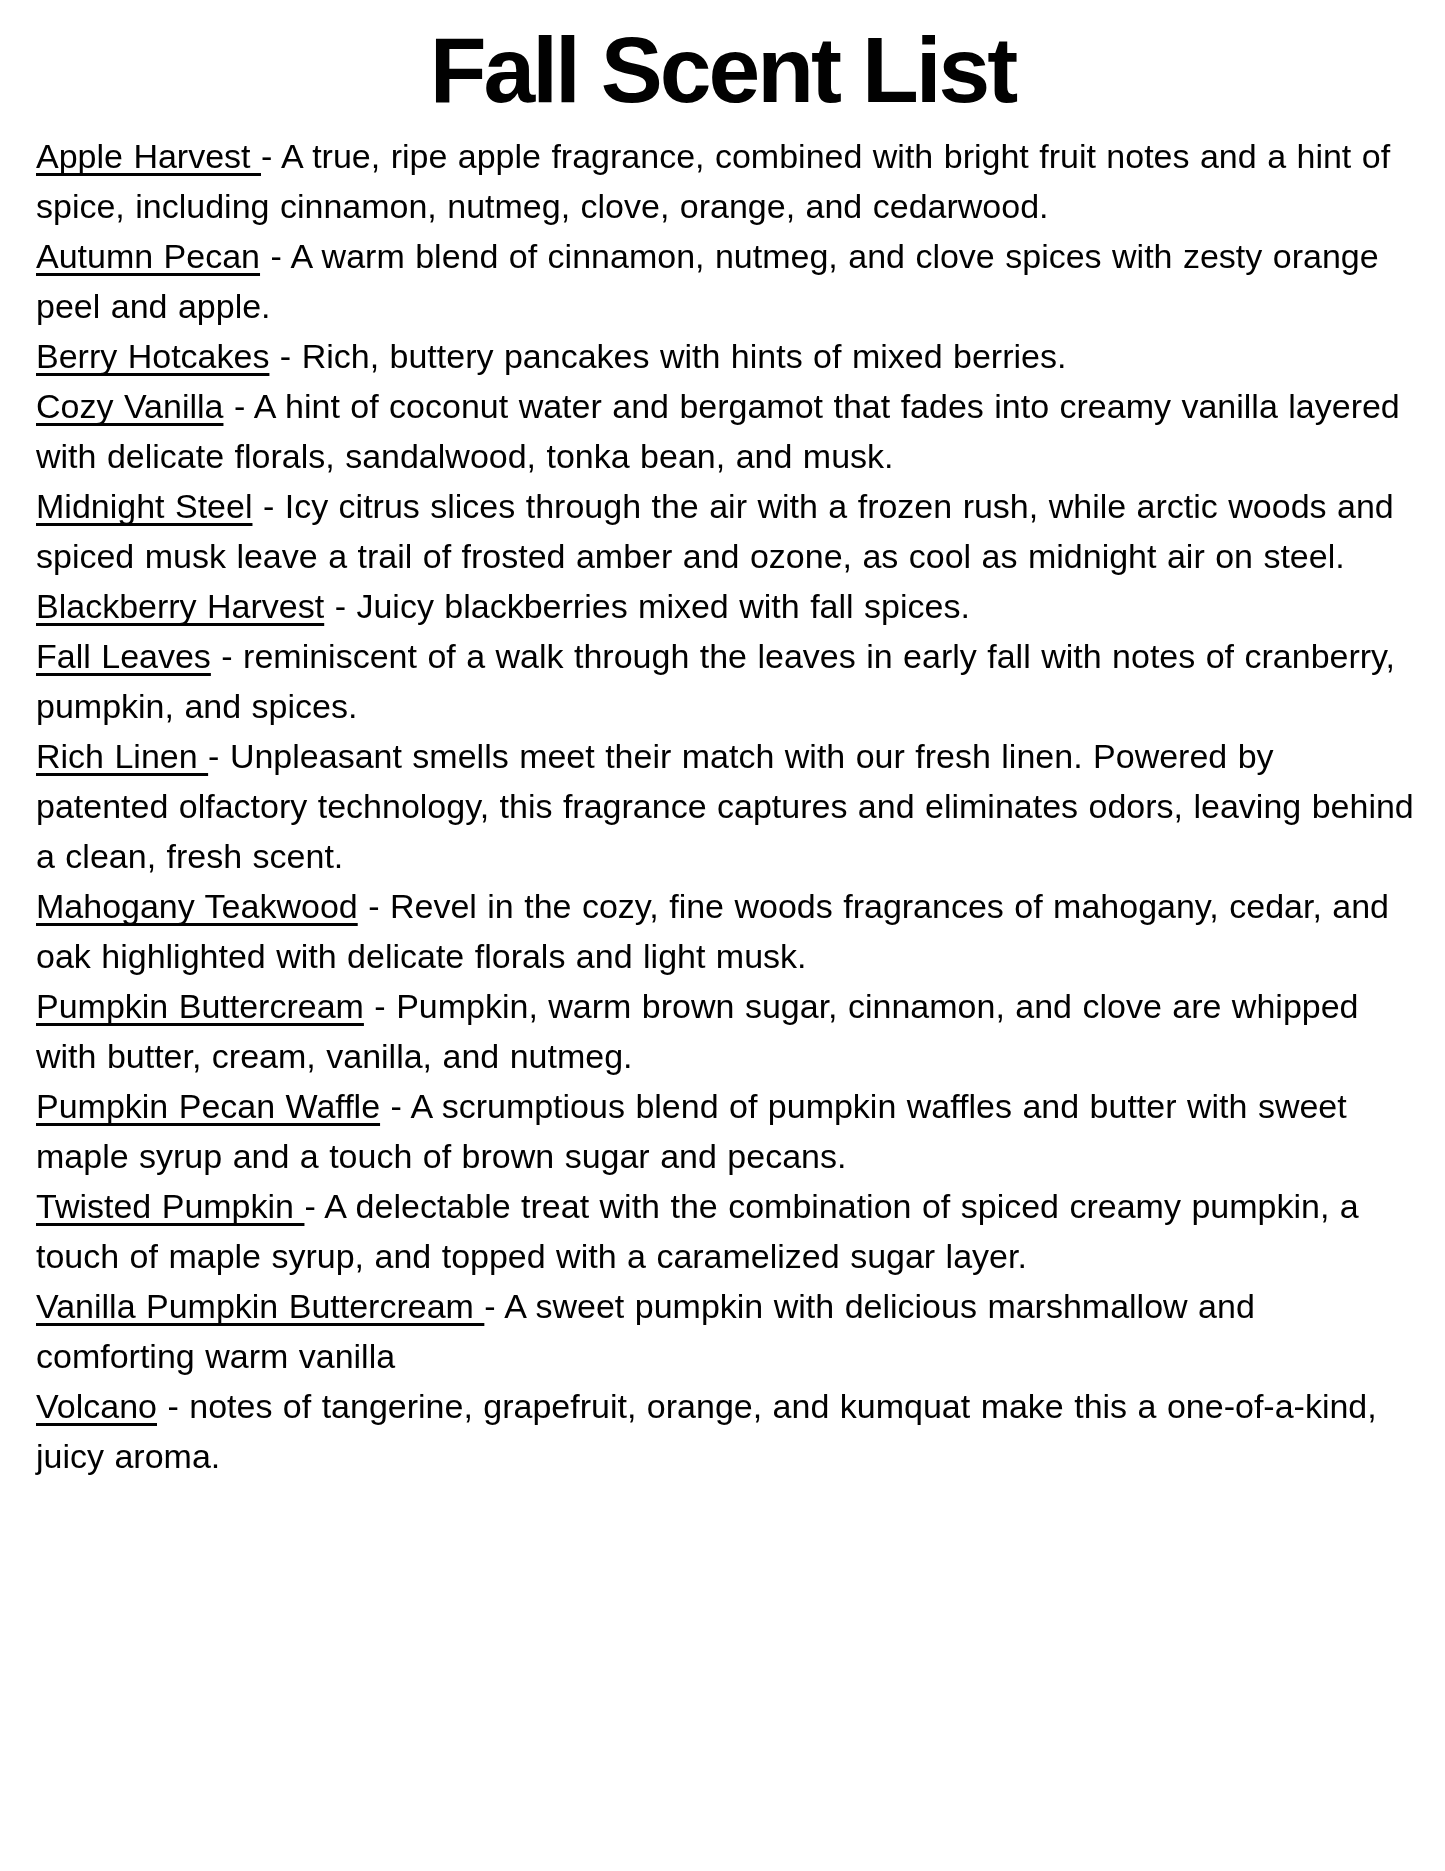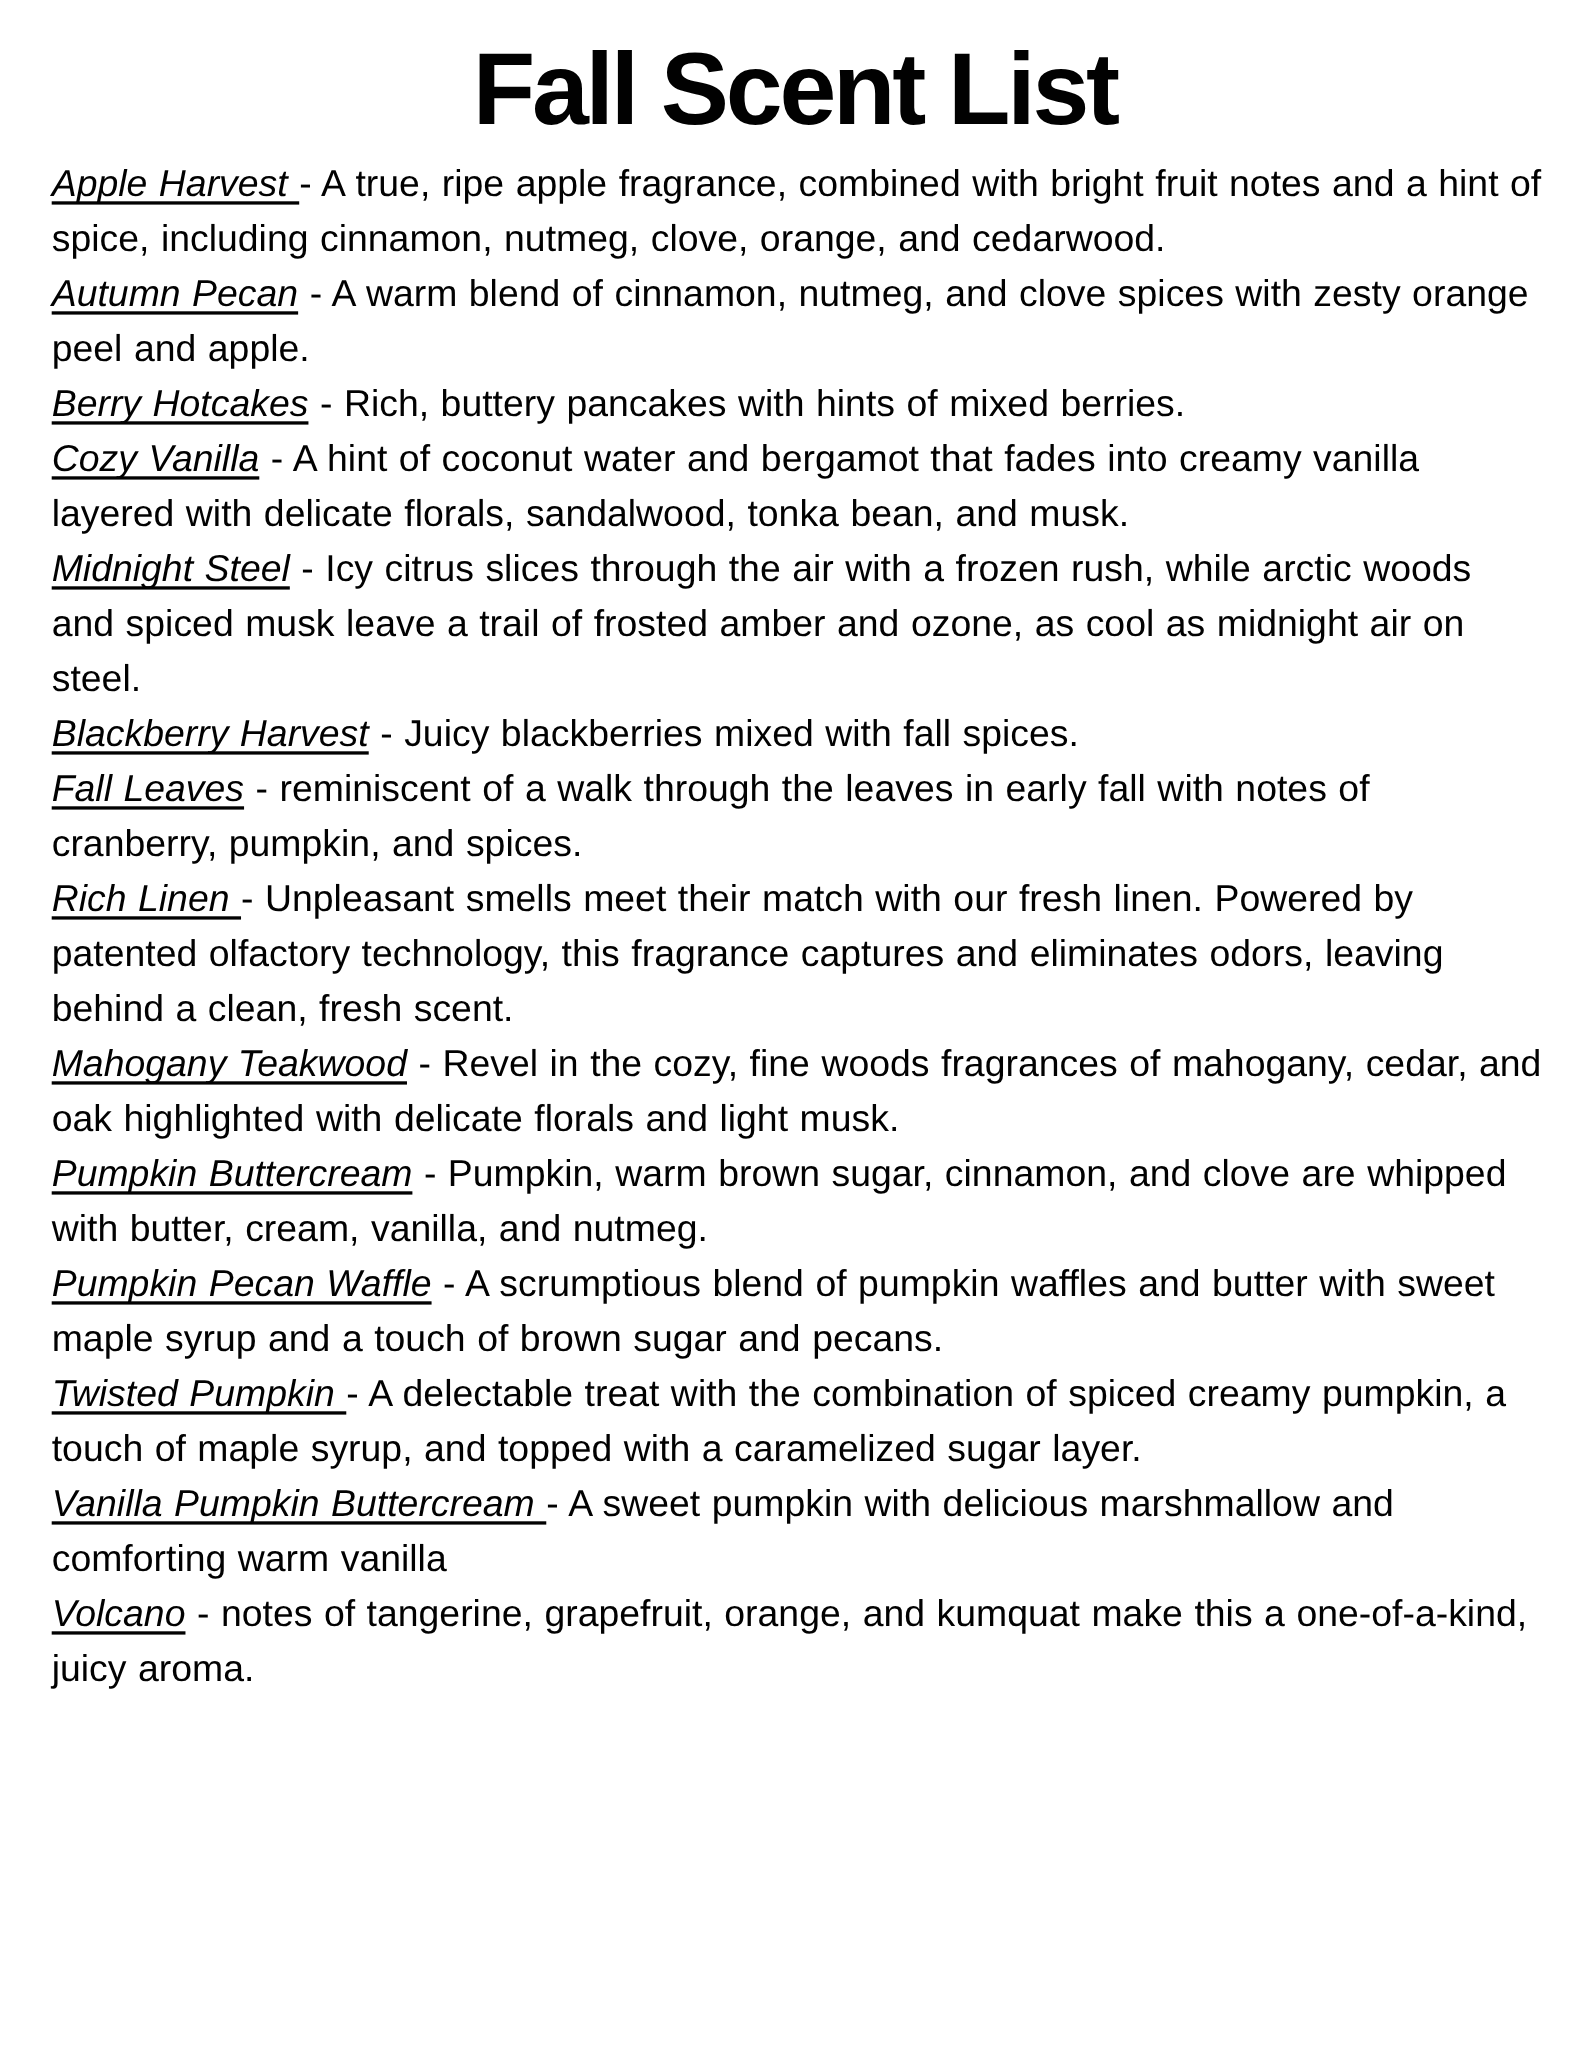--- a/index.html
+++ b/index.html
@@ -6,21 +6,21 @@
   html, body {
     margin: 0;
     padding: 0;
     background: #ffffff;
   }
   .page {
     width: 1445px;
     height: 1871px;
     background: #ffffff;
     box-sizing: border-box;
-    padding: 11px;
+    padding: 0;
     overflow: hidden;
     font-family: "Liberation Sans", "DejaVu Sans", sans-serif;
     color: #010101;
   }
   .doc-title {
     margin: 24px 0 14px 0;
     text-align: center;
     font-size: 93px;
     line-height: 1.0;
     font-weight: 800;
@@ -38,21 +38,20 @@
     font-weight: 400;
     color: #010101;
     white-space: pre-wrap;
     word-spacing: 1px;
   }
   .scent-name {
     text-decoration: underline;
     text-decoration-thickness: 3px;
     text-underline-offset: 5px;
     text-decoration-skip-ink: none;
-    font-style: italic;
   }
   .scent-sep, .scent-desc {
     text-decoration: none;
   }
 </style>
 </head>
 <body>
 
 <div class="page">
 

